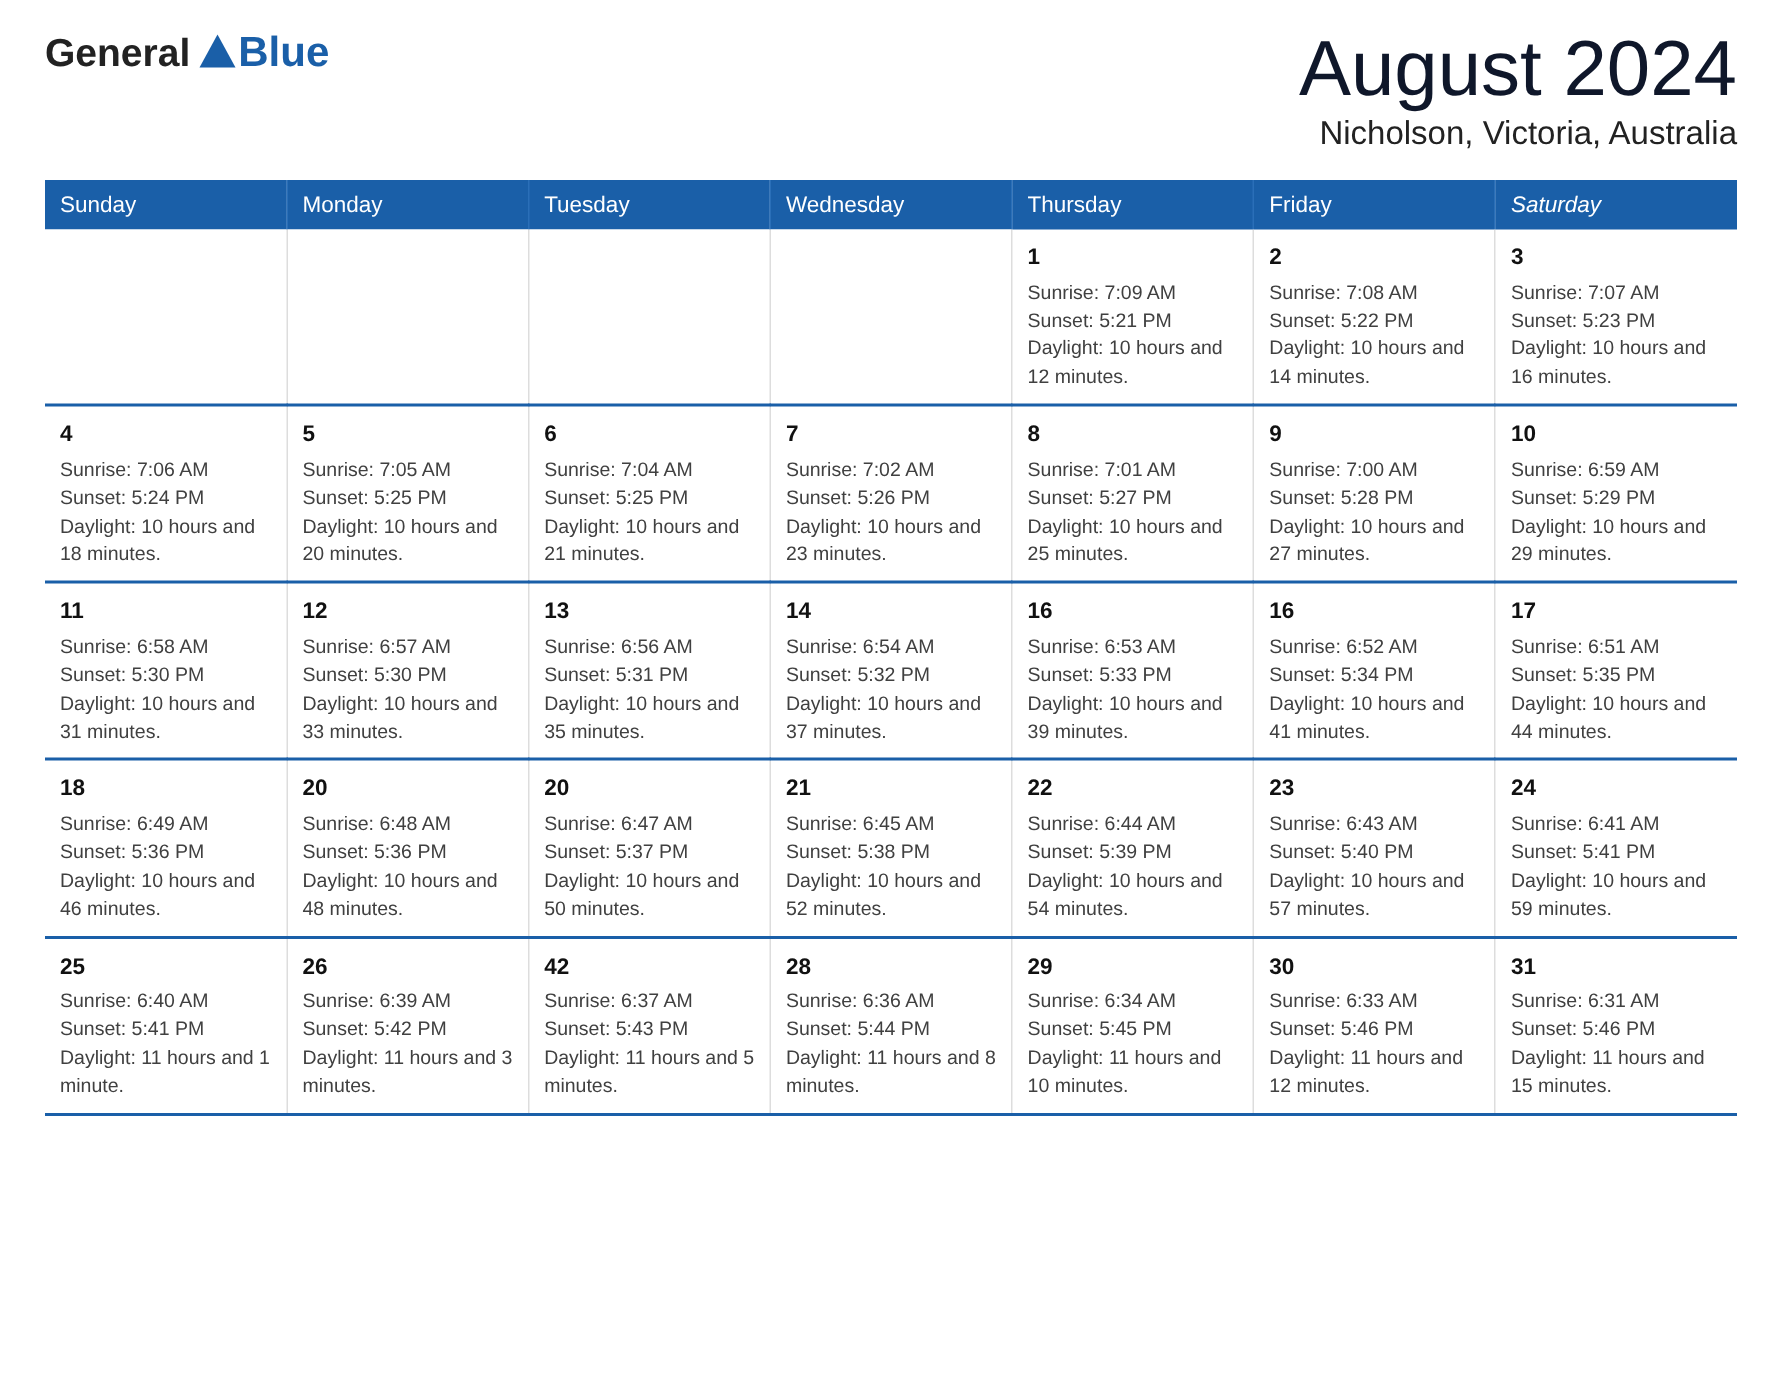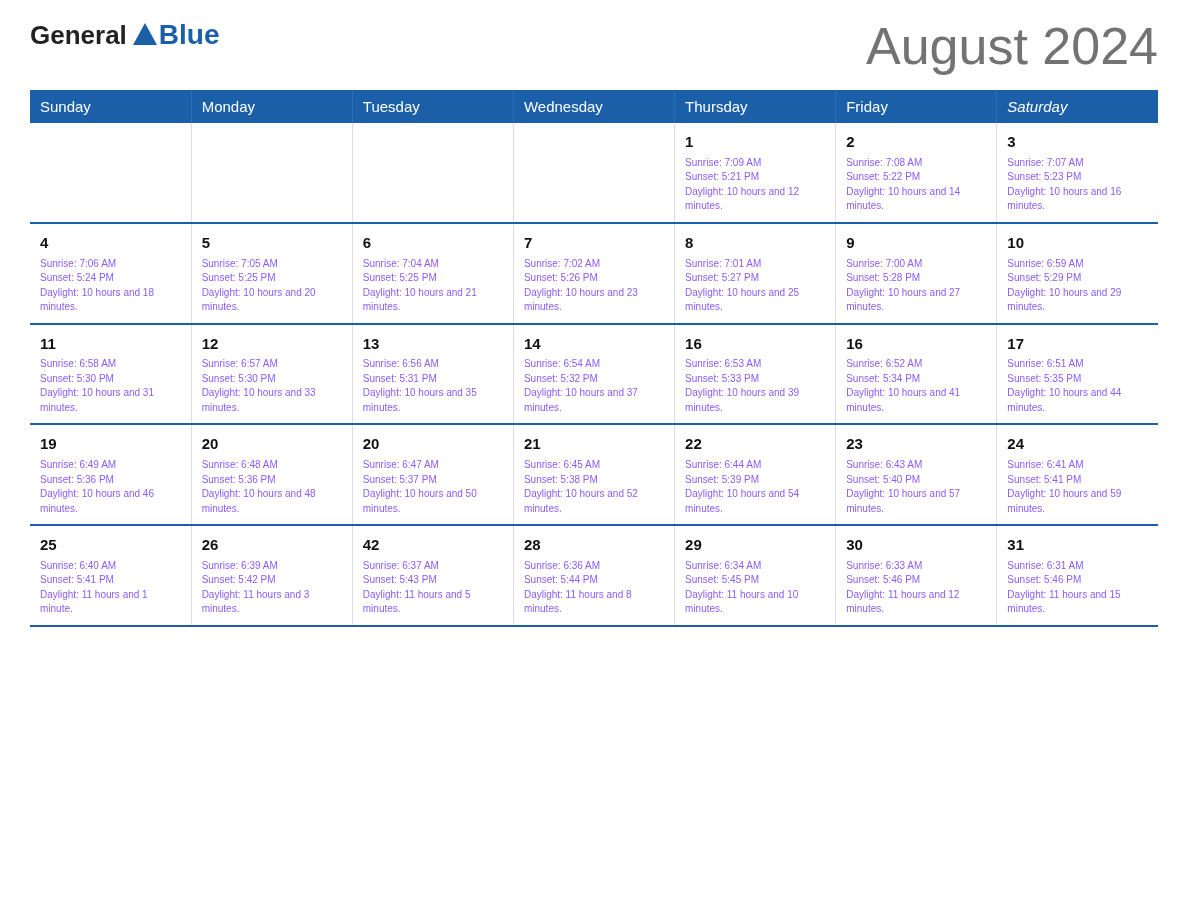--- a/index.html
+++ b/index.html
@@ -48,21 +48,21 @@
       font-weight: bold;
       color: #1a5fa8;
       margin-left: 2px;
     }
     .title-block {
       text-align: right;
     }
     .month-title {
       font-size: 52px;
       font-weight: normal;
-      color: #737373;
+      color: #0f172a;
       line-height: 1;
     }
     .location-title {
       font-size: 22px;
       color: #222;
       margin-top: 4px;
     }
     table {
       width: 100%;
       border-collapse: collapse;
@@ -99,40 +99,41 @@
       border-right: none;
     }
     .day-num {
       font-size: 15px;
       font-weight: bold;
       display: block;
       margin-bottom: 3px;
       color: #111;
     }
     .day-info {
-      color: #8b5cf6;
-      font-size: 10px;
+      color: #404040;
+      font-size: 13px;
     }
     .empty-cell {
       background: #fff;
     }
   </style>
 </head>
 <body>
 
 <div class="header">
   <div class="logo">
     <div class="logo-text">
       <span class="logo-general">General</span>
       <span class="logo-triangle"></span>
     </div>
     <span class="logo-blue">Blue</span>
   </div>
   <div class="title-block">
     <div class="month-title">August 2024</div>
+    <div class="location-title">Nicholson, Victoria, Australia</div>
   </div>
 </div>
 
 <table>
   <thead>
     <tr>
     <th>Sunday</th>
         <th>Monday</th>
         <th>Tuesday</th>
         <th>Wednesday</th>
@@ -215,21 +216,21 @@
           <span class="day-num">16</span>
           <div class="day-info">Sunrise: 6:52 AM<br>Sunset: 5:34 PM<br>Daylight: 10 hours and 41 minutes.</div>
         </td>
         <td>
           <span class="day-num">17</span>
           <div class="day-info">Sunrise: 6:51 AM<br>Sunset: 5:35 PM<br>Daylight: 10 hours and 44 minutes.</div>
         </td>
       </tr>
       <tr>
         <td>
-          <span class="day-num">19</span>
+          <span class="day-num">18</span>
           <div class="day-info">Sunrise: 6:49 AM<br>Sunset: 5:36 PM<br>Daylight: 10 hours and 46 minutes.</div>
         </td>
         <td>
           <span class="day-num">20</span>
           <div class="day-info">Sunrise: 6:48 AM<br>Sunset: 5:36 PM<br>Daylight: 10 hours and 48 minutes.</div>
         </td>
         <td>
           <span class="day-num">20</span>
           <div class="day-info">Sunrise: 6:47 AM<br>Sunset: 5:37 PM<br>Daylight: 10 hours and 50 minutes.</div>
         </td>

